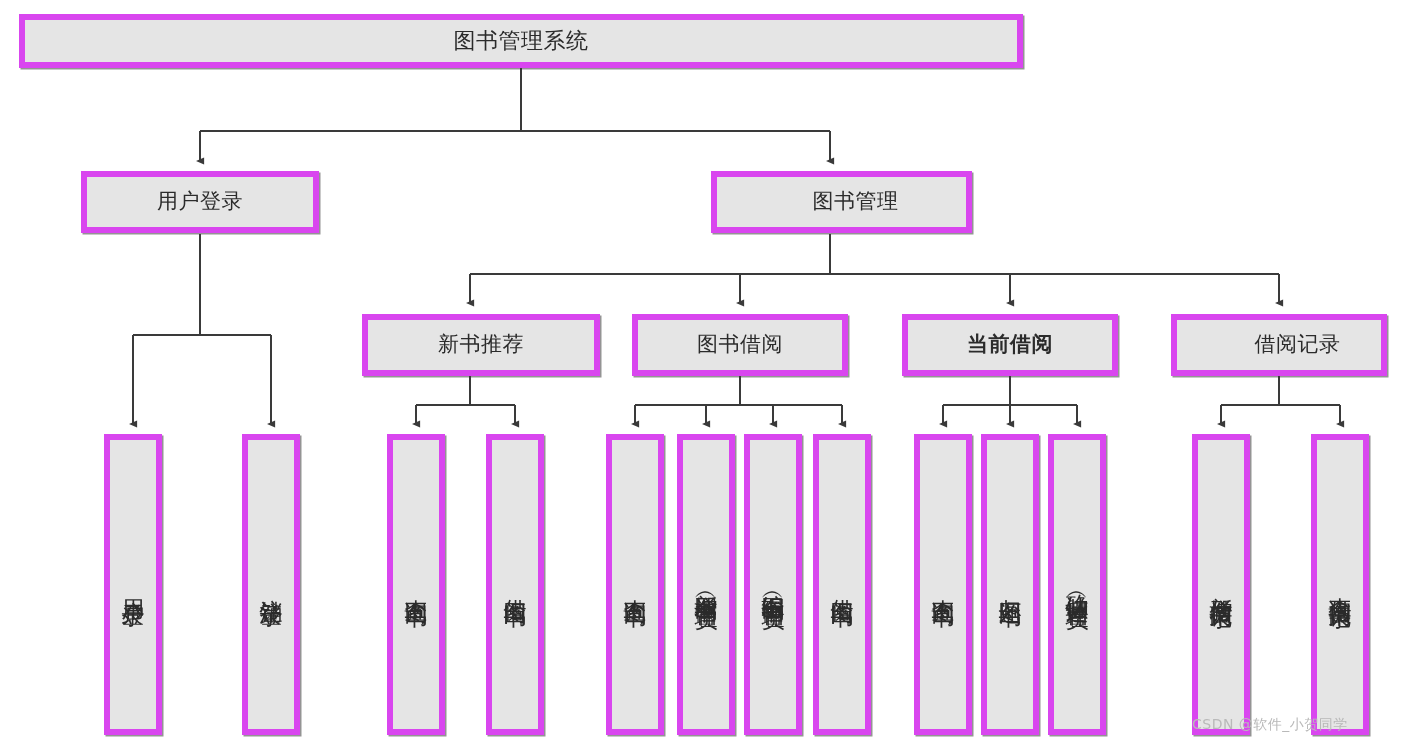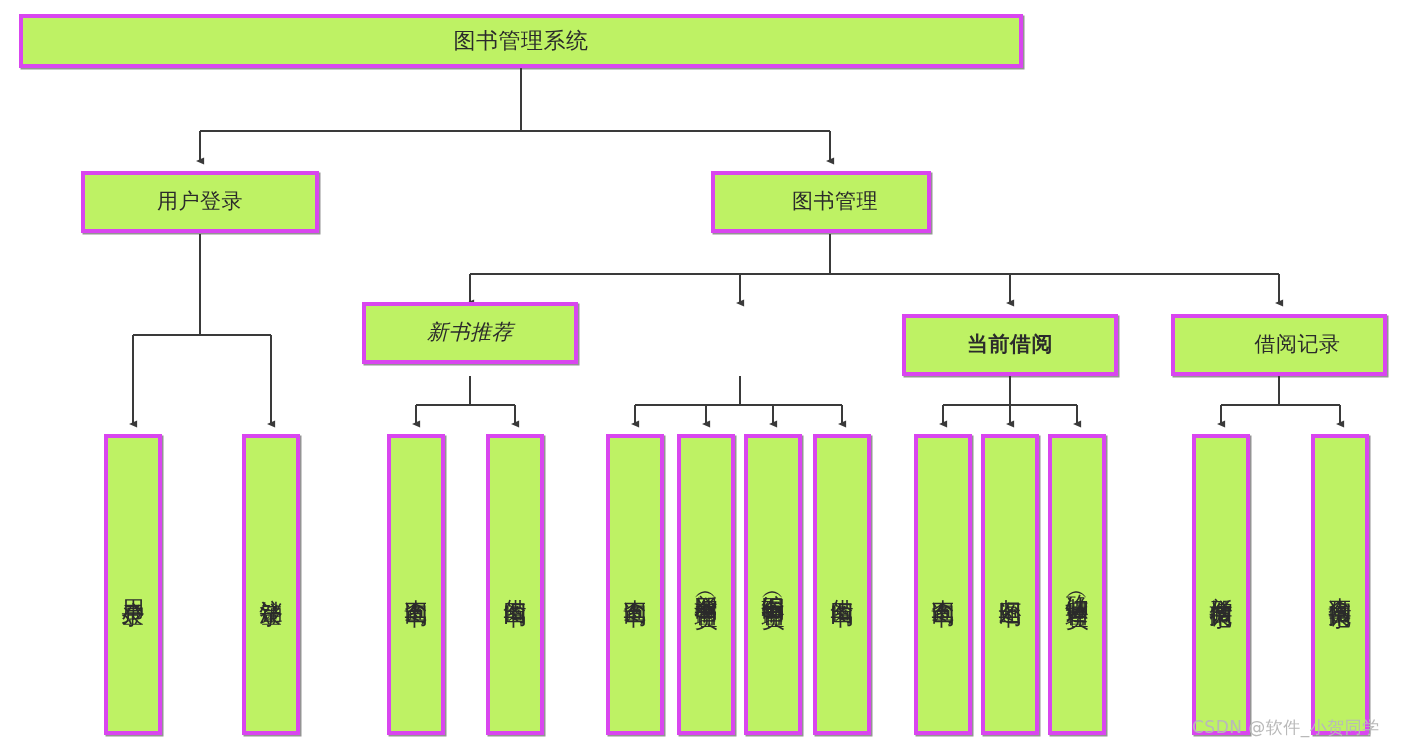--- a/index.html
+++ b/index.html
@@ -22,22 +22,22 @@
     position: absolute;
     left: 0;
     top: 0;
     width: 1405px;
     height: 747px;
     pointer-events: none;
   }
   .node {
     position: absolute;
     box-sizing: border-box;
-    background: #bef264;
-    border: 4px solid #d946ef;
+    background: #e5e5e5;
+    border: 6px solid #d946ef;
     box-shadow: 1.5px 1.5px 0 rgba(60,60,60,0.55);
     display: flex;
     align-items: center;
     justify-content: center;
     color: #2b2b2b;
     z-index: 2;
   }
   .node-label {
     display: block;
     text-align: center;
@@ -62,21 +62,21 @@
     writing-mode: vertical-rl;
     text-orientation: upright;
     font-size: 23px;
     line-height: 1.26;
     letter-spacing: 2px;
     white-space: nowrap;
     max-height: 100%;
   }
   .watermark {
     position: absolute;
-    font-size: 17px;
+    font-size: 14px;
     color: #b9b9b9;
     white-space: nowrap;
     z-index: 3;
     letter-spacing: 0.5px;
   }
 </style>
 </head>
 <body>
 
 <div id="diagram-root">
@@ -131,26 +131,29 @@
     </g>
   </svg>
 
   <div class="node horiz root" style="left:19px; top:14px; width:1004px; height:54px;">
     <span class="node-label">图书管理系统</span>
   </div>
 
   <div class="node horiz" style="left:81px; top:171px; width:238px; height:62px;">
     <span class="node-label">用户登录</span>
   </div>
-  <div class="node horiz" style="left:711px; top:171px; width:220px; height:62px;padding-left:28px;">
+  <div class="node horiz" style="left:711px; top:171px; width:261px; height:62px;padding-left:28px;">
     <span class="node-label">图书管理</span>
   </div>
 
-  <div class="node horiz" style="left:362px; top:302px; width:216px; height:62px;font-style:italic;">
+  <div class="node horiz" style="left:362px; top:314px; width:238px; height:62px;">
     <span class="node-label">新书推荐</span>
+  </div>
+  <div class="node horiz" style="left:632px; top:314px; width:216px; height:62px;">
+    <span class="node-label">图书借阅</span>
   </div>
   <div class="node horiz" style="left:902px; top:314px; width:216px; height:62px;font-weight:bold;">
     <span class="node-label">当前借阅</span>
   </div>
   <div class="node horiz" style="left:1171px; top:314px; width:216px; height:62px;padding-left:37px;">
     <span class="node-label">借阅记录</span>
   </div>
 
   <div class="node vert" style="left:104px; top:434px; width:58px; height:301px;">
     <span class="node-label">用户登录</span>

